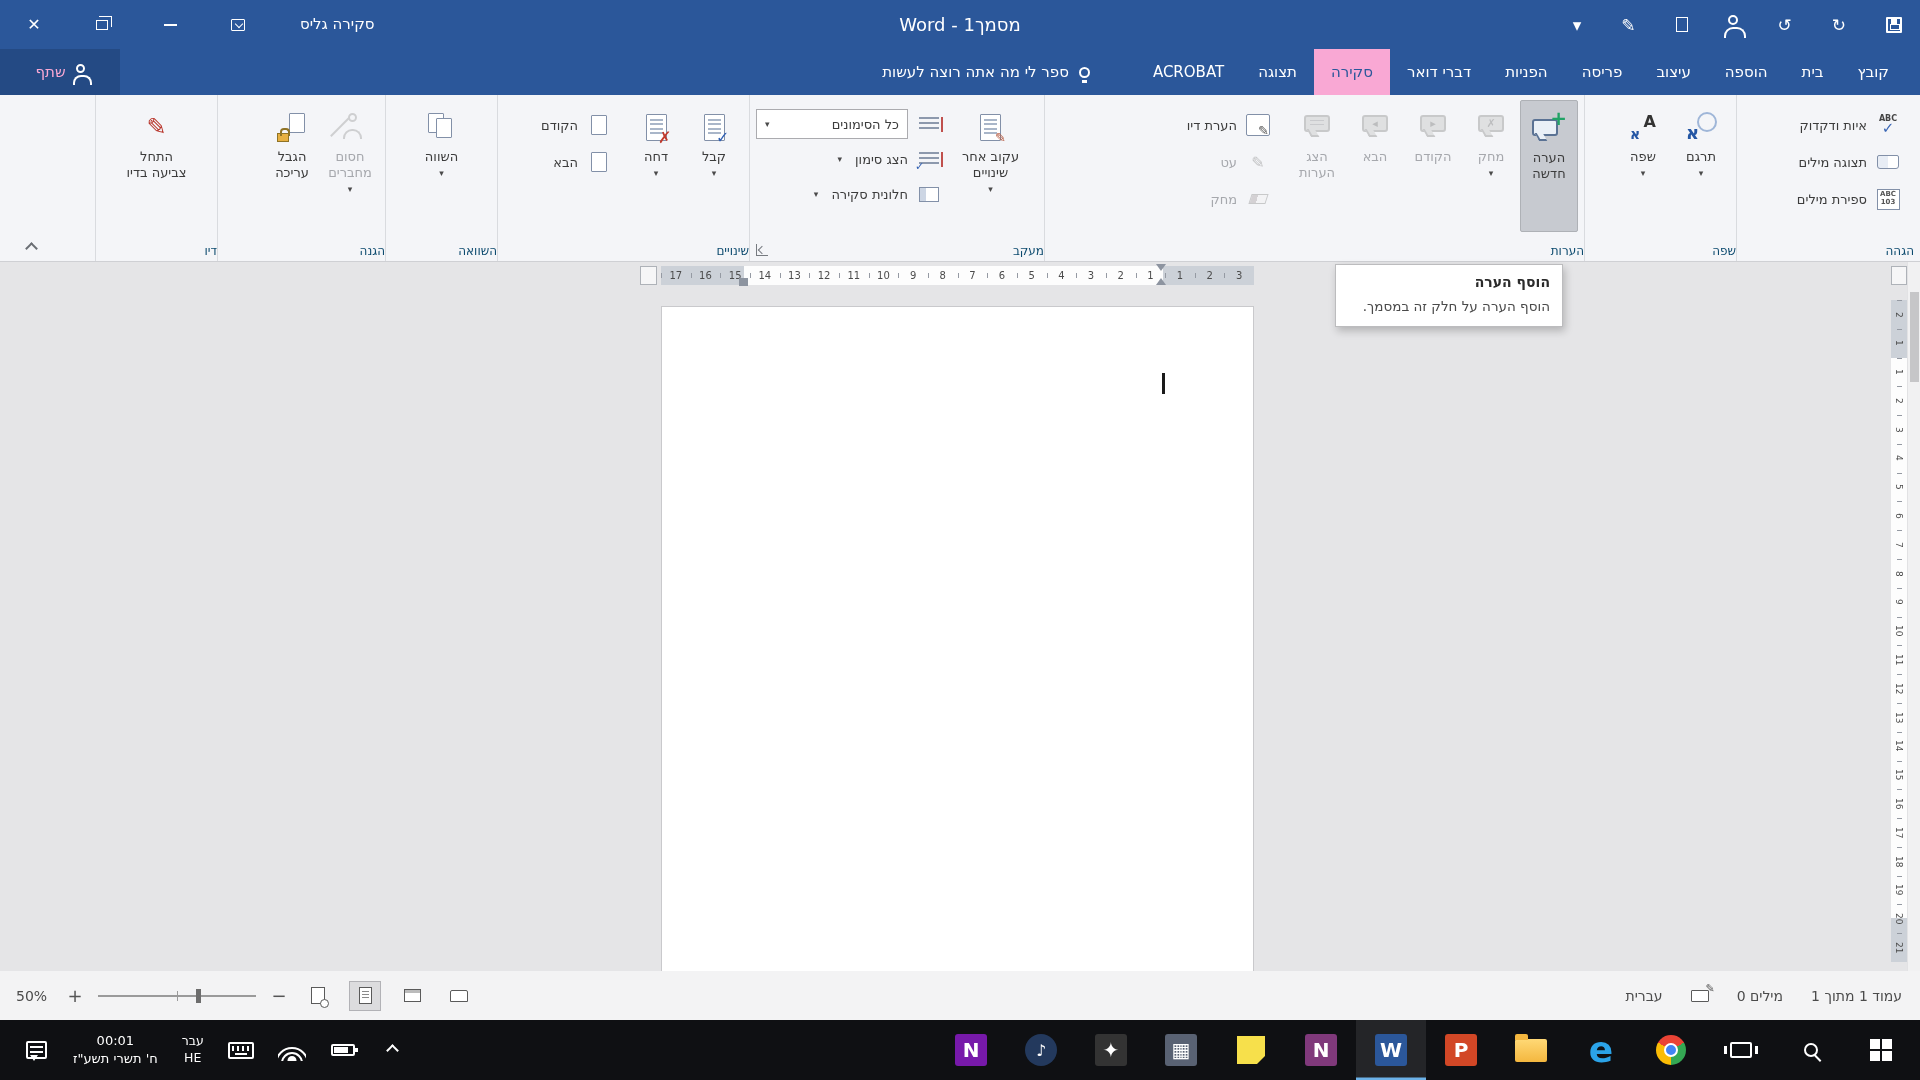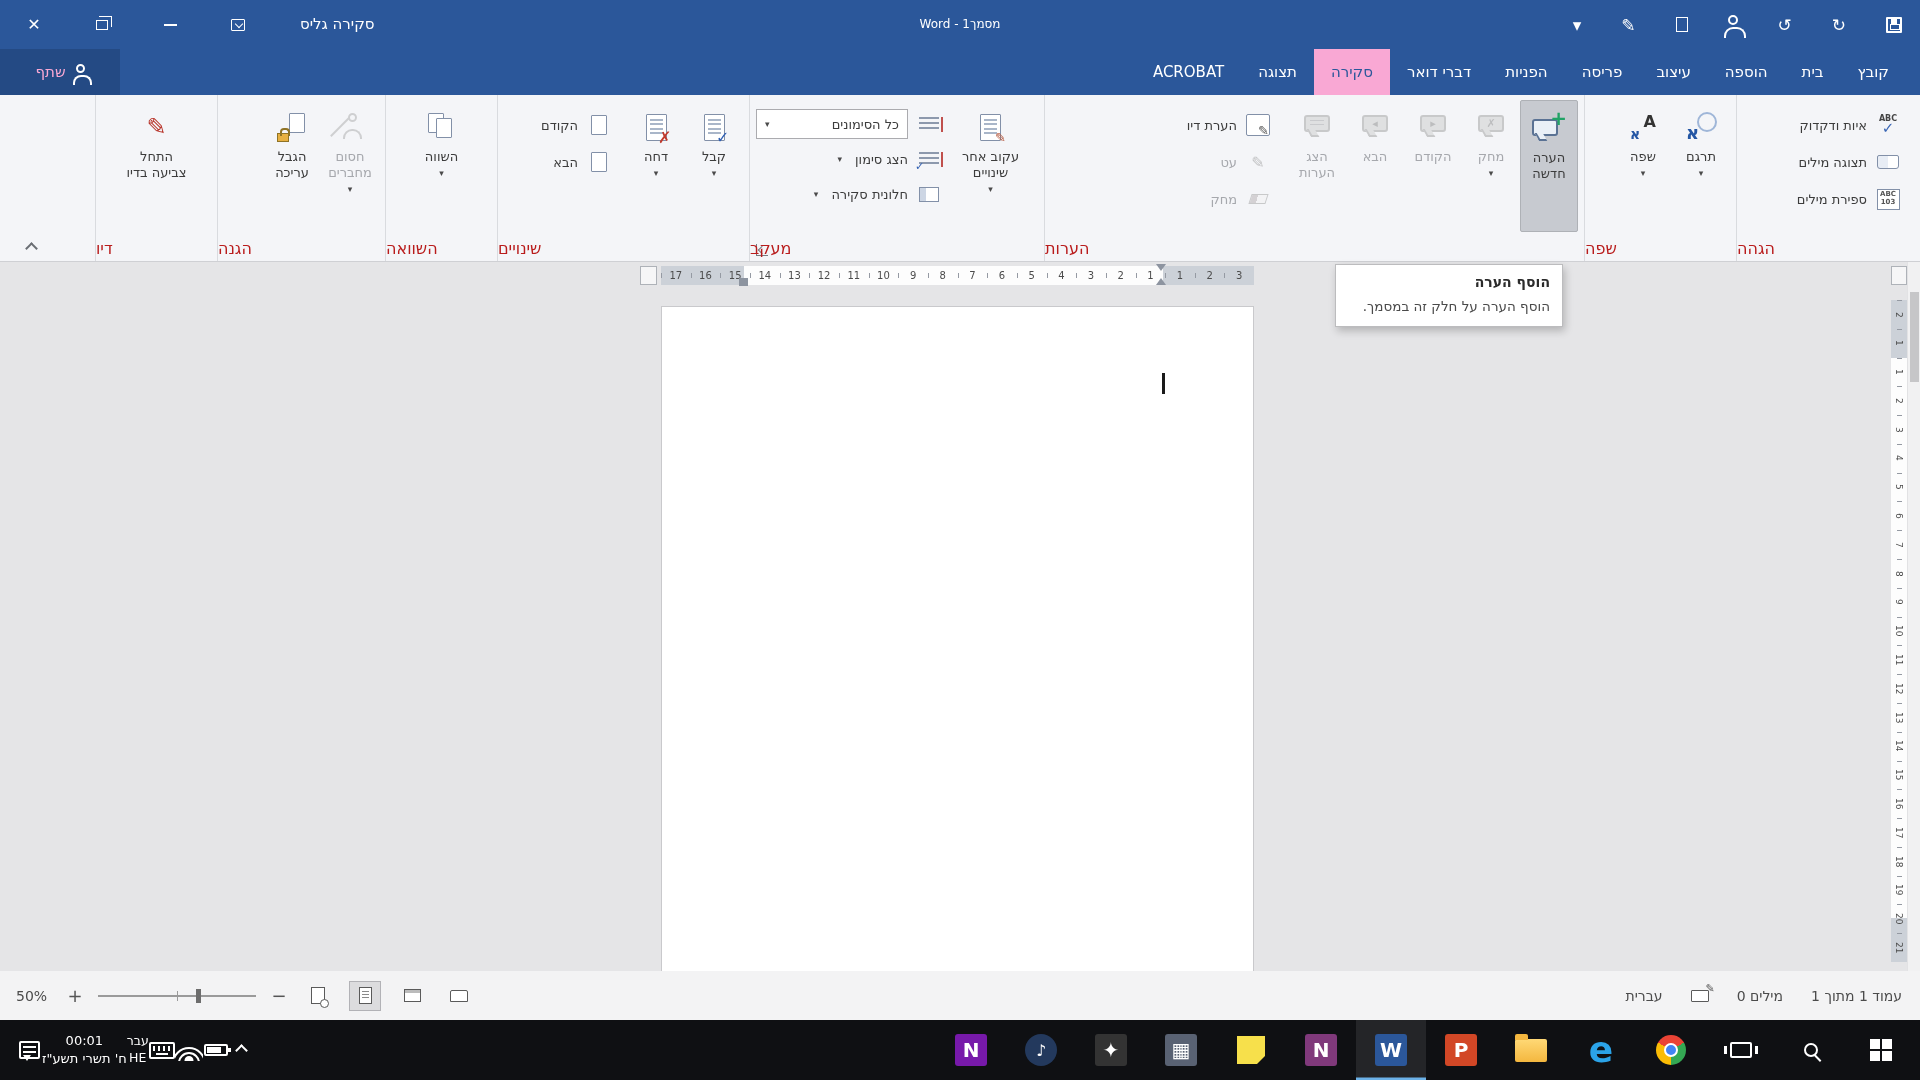--- a/index.html
+++ b/index.html
@@ -10,21 +10,21 @@
 
 #titlebar{position:absolute;top:0;left:0;right:0;height:49px;background:#2b579a;z-index:30}
 .wctrl{position:absolute;left:0;top:0;height:100%;display:flex;direction:ltr}
 .wcbtn{width:68px;height:49px;display:flex;align-items:center;justify-content:center;color:#fff;font-size:16px;cursor:default}
 .ic-restore{position:relative;width:12px;height:10px;border:1.5px solid #fff}
 .ic-restore::before{content:'';position:absolute;top:-5px;left:2px;width:12px;height:10px;border-top:1.5px solid #fff;border-right:1.5px solid #fff}
 .ic-min{width:13px;height:0;border-top:2px solid #fff}
 .ic-rdo{position:relative;width:14px;height:12px;border:1.5px solid #fff;border-radius:1px}
 .ic-rdo::after{content:'';position:absolute;left:3.5px;top:1px;width:5px;height:5px;border-right:1.5px solid #fff;border-bottom:1.5px solid #fff;transform:rotate(45deg)}
 .username{position:absolute;left:300px;top:0;line-height:49px;color:#fff;font-size:15px}
-.wtitle{position:absolute;left:0;right:0;top:0;text-align:center;line-height:49px;color:#fff;font-size:12px;pointer-events:none}
+.wtitle{position:absolute;left:0;right:0;top:0;text-align:center;line-height:49px;color:#fff;font-size:18px;pointer-events:none}
 .qat{position:absolute;right:18px;top:0;height:100%;display:flex;direction:ltr;align-items:center;gap:40px;color:#fff}
 .qbtn{font-size:17px;display:flex;align-items:center;justify-content:center;cursor:default}
 .ic-pagew{display:inline-block;width:12px;height:15px;border:1.5px solid #fff}
 .ic-user{position:relative;display:inline-block;width:10px;height:10px;border:2px solid #fff;border-radius:50%;margin-top:-10px}
 .ic-user::after{content:'';position:absolute;top:10px;left:-6px;width:18px;height:9px;border:2px solid #fff;border-bottom:none;border-radius:9px 9px 0 0}
 .ic-save{position:relative;display:inline-block;width:16px;height:16px;border:2px solid #fff;border-radius:1px}
 .ic-save::before{content:'';position:absolute;top:0;left:3px;width:6px;height:5px;background:#fff}
 .ic-save::after{content:'';position:absolute;bottom:1px;left:2px;width:8px;height:4px;border:1.5px solid #fff}
 
 
@@ -35,21 +35,21 @@
 .tellme{display:flex;align-items:center;gap:10px;margin-right:46px;color:#fff;font-size:15px}
 .ic-bulb{position:relative;display:inline-block;width:11px;height:11px;border:2px solid #fff;border-radius:50%}
 .ic-bulb::after{content:'';position:absolute;left:1.5px;top:11px;width:5px;height:3px;background:#fff}
 .share{position:absolute;left:0;top:0;bottom:0;width:120px;background:rgba(0,0,0,.14);display:flex;align-items:center;justify-content:center;gap:10px;color:#f9a8d4;font-size:15px}
 .ic-shareuser{position:relative;display:inline-block;width:9px;height:9px;border:2px solid #fff;border-radius:50%;margin-top:-8px}
 .ic-shareuser::after{content:'';position:absolute;top:9px;left:-5px;width:15px;height:8px;border:2px solid #fff;border-bottom:none;border-radius:8px 8px 0 0}
 
 
 #ribbon{position:absolute;top:95px;left:0;right:0;height:167px;background:#f4f5f8;border-bottom:1px solid #cfd0d4;display:flex;align-items:stretch;padding-right:6px;z-index:28}
 .rgroup{position:relative;flex:0 0 auto;border-left:1px solid #d9dbdf;padding:5px 6px 24px}
-.glabel{position:absolute;bottom:3px;left:0;right:0;text-align:left;font-size:16px;color:#b91c1c}
+.glabel{position:absolute;bottom:3px;left:0;right:0;text-align:right;font-size:12px;color:#0c4a6e}
 .bigrow{display:flex;align-items:flex-start;height:100%}
 .bigbtn{display:flex;flex-direction:column;align-items:center;padding:5px 4px 0;min-width:58px;height:132px;border-radius:2px;text-align:center;cursor:default}
 .bigbtn.sel{background:#c7cad0;border:1px solid #aeb1b6}
 .bicon{height:44px;display:flex;align-items:center;justify-content:center}
 .blbl{font-size:13px;line-height:1.22;color:#3c3c3c;max-width:80px;white-space:pre-line}
 .dd{font-size:9px;color:#4a4a4a;margin-top:3px}
 .smallcol{display:flex;flex-direction:column;gap:5px;padding-top:9px}
 .smallbtn{display:flex;align-items:center;gap:7px;height:32px;padding:0 6px;font-size:13px;color:#3c3c3c;border-radius:2px;cursor:default}
 .slbl{white-space:nowrap}
 .disabled .blbl,.disabled .slbl{color:#a6a8ad}
@@ -156,21 +156,21 @@
 .mpg{width:13px;height:17px;border:1.5px solid #5a5a5a;background:#fff}
 .mpg::before{content:'';display:block;margin:3px 2px 0;height:9px;background:repeating-linear-gradient(#8a8a8a 0 1px,transparent 1px 3px)}
 .mweb{width:17px;height:13px;border:1.5px solid #5a5a5a;background:linear-gradient(#bbb 3px,#fff 3px)}
 .mread{width:18px;height:12px;border:1.5px solid #5a5a5a;border-radius:2px 2px 0 0;background:linear-gradient(90deg,#fff 47%,#5a5a5a 47%,#5a5a5a 53%,#fff 53%)}
 .sbright{position:absolute;right:0;top:0;height:100%;display:flex;align-items:center;padding-right:18px;gap:28px}
 .mbook{position:relative;width:18px;height:12px;border:1.5px solid #5a5a5a;border-radius:1px;background:linear-gradient(90deg,#fff 47%,#5a5a5a 47%,#5a5a5a 53%,#fff 53%)}
 .mbook::after{content:'✎';position:absolute;right:-7px;top:-9px;font-size:11px;color:#5a5a5a}
 
 
 #taskbar{position:absolute;top:1020px;left:0;right:0;height:60px;background:#0f1013;direction:ltr;z-index:50}
-.tray{position:absolute;left:0;top:0;height:100%;display:flex;align-items:center;padding-left:16px;color:#fff}
+.tray{position:absolute;left:0;top:0;height:100%;display:flex;align-items:center;padding-left:23px;gap:24px;color:#fff}
 .tico{display:flex;align-items:center;justify-content:center;min-width:26px}
 .clock{text-align:center;font-size:13px;line-height:1.4;direction:rtl}
 .langind{text-align:center;font-size:12.5px;line-height:1.35}
 .ic-ac{position:relative;width:21px;height:18px;border:2px solid #fff;border-radius:2px}
 .ic-ac::before{content:'';position:absolute;left:2px;right:2px;top:3px;height:8px;background:repeating-linear-gradient(#fff 0 2px,transparent 2px 5px)}
 .ic-ac::after{content:'';position:absolute;left:2px;bottom:-8px;width:0;height:0;border:4px solid transparent;border-top:6px solid #fff}
 .ic-kb{position:relative;width:26px;height:17px;border:2px solid #fff;border-radius:2px}
 .ic-kb::before{content:'';position:absolute;left:2px;top:2px;right:2px;height:5px;background:repeating-linear-gradient(90deg,#fff 0 2px,transparent 2px 5px)}
 .ic-kb::after{content:'';position:absolute;left:5px;bottom:2px;right:5px;height:2px;background:#fff}
 .ic-wifi{position:relative;width:28px;height:21px;overflow:hidden;display:inline-block}
@@ -260,20 +260,24 @@
       <div class="tab">בית</div>
       <div class="tab">הוספה</div>
       <div class="tab">עיצוב</div>
       <div class="tab">פריסה</div>
       <div class="tab">הפניות</div>
       <div class="tab">דברי דואר</div>
       <div class="tab active">סקירה</div>
       <div class="tab">תצוגה</div>
       <div class="tab">ACROBAT</div>
   </div>
+  <div class="tellme">
+    <span class="ic-bulb"></span>
+    <span>ספר לי מה אתה רוצה לעשות</span>
+  </div>
 </nav>
 
 <section id="ribbon">
 
   <div class="rgroup" style="width:178px">
     <div class="smallcol">
       <div class="smallbtn">
         <span class="ric">
             <span class="ic-spell">
               <span class="t">ABC</span>

